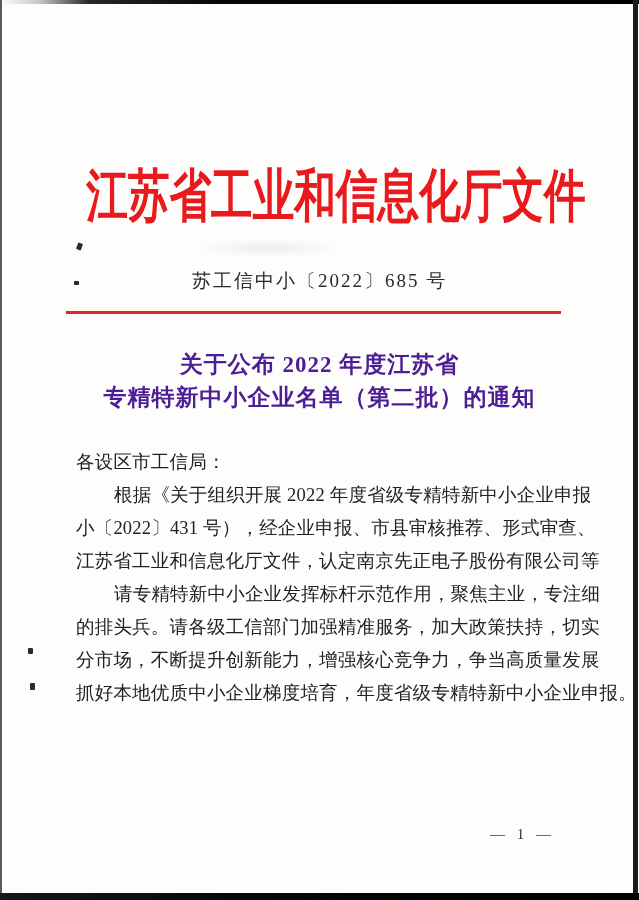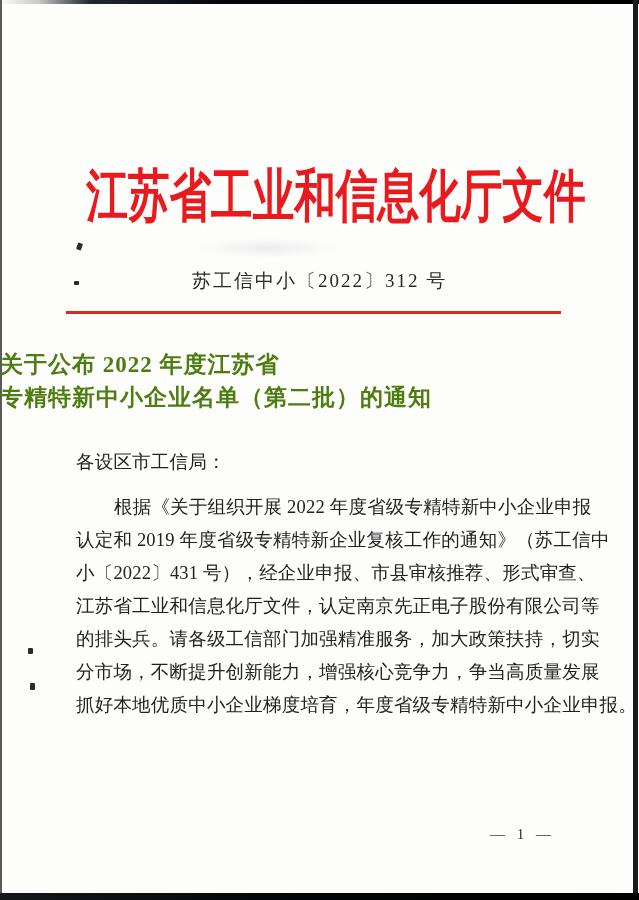--- a/index.html
+++ b/index.html
@@ -60,38 +60,39 @@
   .red-divider {
     position: absolute;
     top: 311px; left: 66px;
     width: 495px; height: 3px;
     background: #e0261f;
   }
 
   .doc-title {
     position: absolute;
     top: 348px; left: 0; right: 0;
+    text-align: center;
     font-weight: bold;
     font-size: 23px;
     line-height: 33px;
-    color: #4d7c0f;
+    color: #4c1d95;
     letter-spacing: 1px;
     white-space: nowrap;
   }
 
   .body-text {
     position: absolute;
     top: 446px; left: 76px;
     width: 506px;
     font-size: 18.5px;
     line-height: 33px;
     color: #222;
   }
   .body-line { white-space: nowrap; letter-spacing: 0.2px; }
-  .body-line.indent { text-indent: 38px; margin-top: 12px; }
+  .body-line.indent { text-indent: 38px; }
 
   .page-number {
     position: absolute;
     top: 826px; left: 490px;
     font-size: 15px;
     letter-spacing: 4px;
     color: #333;
     white-space: nowrap;
   }
 
@@ -117,35 +118,35 @@
   <div class="edge-bottom"></div>
 
   <div class="smudge"></div>
   <div class="speck s1"></div>
   <div class="speck s2"></div>
   <div class="speck s3"></div>
   <div class="speck s4"></div>
 
   <div class="letterhead">江苏省工业和信息化厅文件</div>
 
-  <div class="doc-number">苏工信中小〔2022〕312 号</div>
+  <div class="doc-number">苏工信中小〔2022〕685 号</div>
 
   <div class="red-divider"></div>
 
   <div class="doc-title">
     <div>关于公布 2022 年度江苏省</div>
     <div>专精特新中小企业名单（第二批）的通知</div>
   </div>
 
   <div class="body-text">
     <div class="body-line">各设区市工信局：</div>
     <div class="body-line indent">根据《关于组织开展 2022 年度省级专精特新中小企业申报</div>
-    <div class="body-line">认定和 2019 年度省级专精特新企业复核工作的通知》（苏工信中</div>
     <div class="body-line">小〔2022〕431 号），经企业申报、市县审核推荐、形式审查、</div>
     <div class="body-line">江苏省工业和信息化厅文件，认定南京先正电子股份有限公司等</div>
+    <div class="body-line indent">请专精特新中小企业发挥标杆示范作用，聚焦主业，专注细</div>
     <div class="body-line">的排头兵。请各级工信部门加强精准服务，加大政策扶持，切实</div>
     <div class="body-line">分市场，不断提升创新能力，增强核心竞争力，争当高质量发展</div>
     <div class="body-line">抓好本地优质中小企业梯度培育，年度省级专精特新中小企业申报。</div>
   </div>
 
   <div class="page-number">— 1 —</div>
 
 </div>
 
 </body></html>

